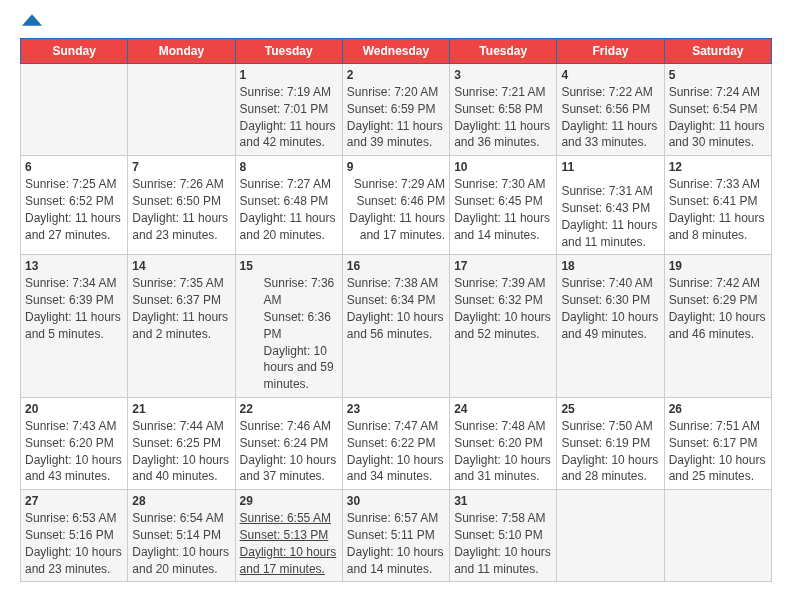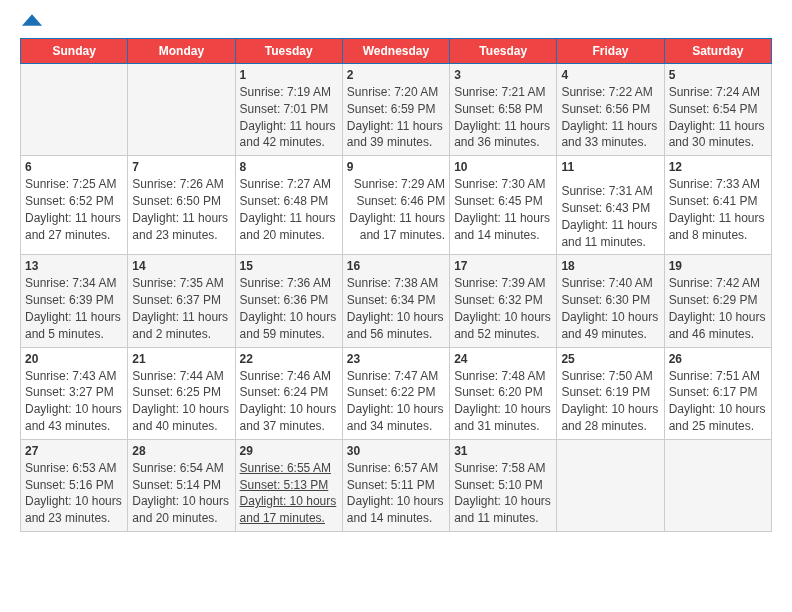--- a/index.html
+++ b/index.html
@@ -212,21 +212,21 @@
 Daylight: 11 hours and 5 minutes.</div>
           </td>
           <td>
             <span class="day-number">14</span>
             <div class="day-info" style="white-space: pre-line;">Sunrise: 7:35 AM
 Sunset: 6:37 PM
 Daylight: 11 hours and 2 minutes.</div>
           </td>
           <td>
             <span class="day-number">15</span>
-            <div class="day-info" style="white-space: pre-line;">Sunrise: 7:36 AM
+            <div class="day-info" style="white-space: pre-line; margin-left: 24px;">Sunrise: 7:36 AM
 Sunset: 6:36 PM
 Daylight: 10 hours and 59 minutes.</div>
           </td>
           <td>
             <span class="day-number">16</span>
             <div class="day-info" style="white-space: pre-line;">Sunrise: 7:38 AM
 Sunset: 6:34 PM
 Daylight: 10 hours and 56 minutes.</div>
           </td>
           <td>
@@ -245,21 +245,21 @@
             <span class="day-number">19</span>
             <div class="day-info" style="white-space: pre-line;">Sunrise: 7:42 AM
 Sunset: 6:29 PM
 Daylight: 10 hours and 46 minutes.</div>
           </td>
         </tr>
         <tr>
           <td>
             <span class="day-number">20</span>
             <div class="day-info" style="white-space: pre-line;">Sunrise: 7:43 AM
-Sunset: 3:27 PM
+Sunset: 6:20 PM
 Daylight: 10 hours and 43 minutes.</div>
           </td>
           <td>
             <span class="day-number">21</span>
             <div class="day-info" style="white-space: pre-line;">Sunrise: 7:44 AM
 Sunset: 6:25 PM
 Daylight: 10 hours and 40 minutes.</div>
           </td>
           <td>
             <span class="day-number">22</span>

